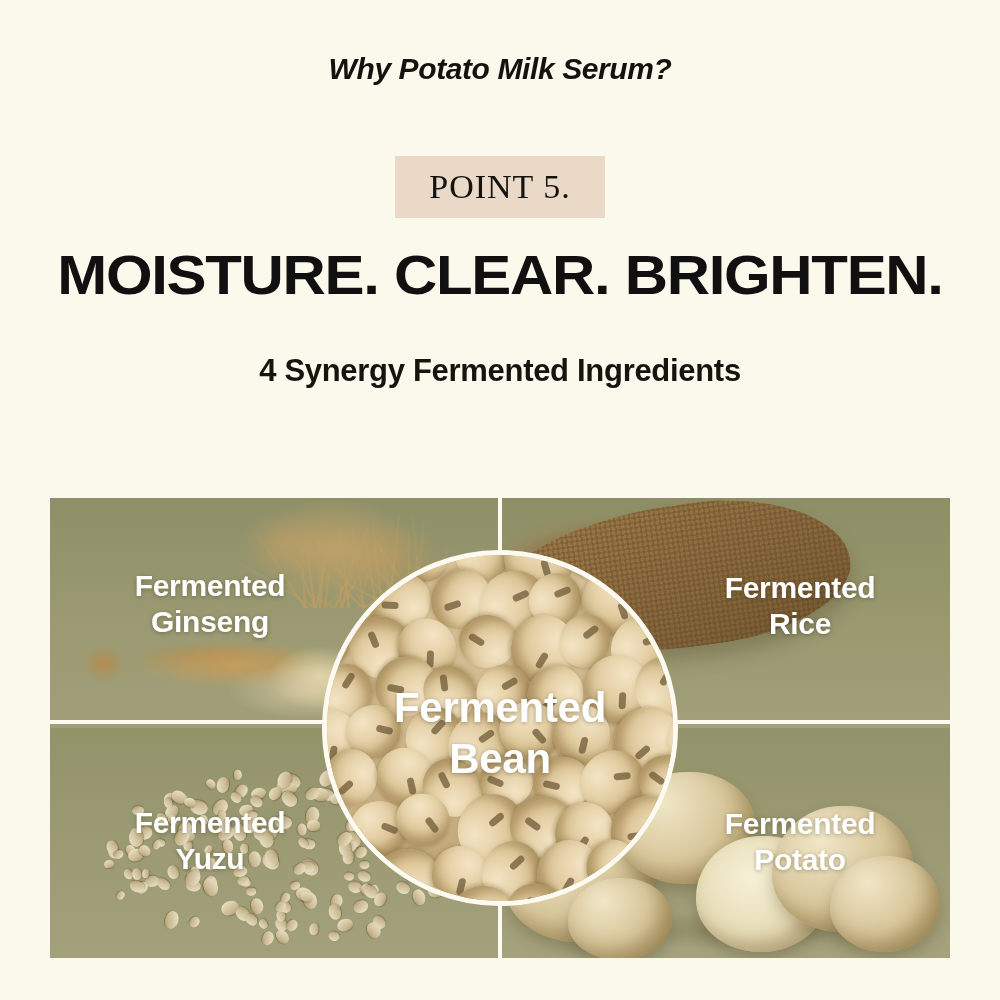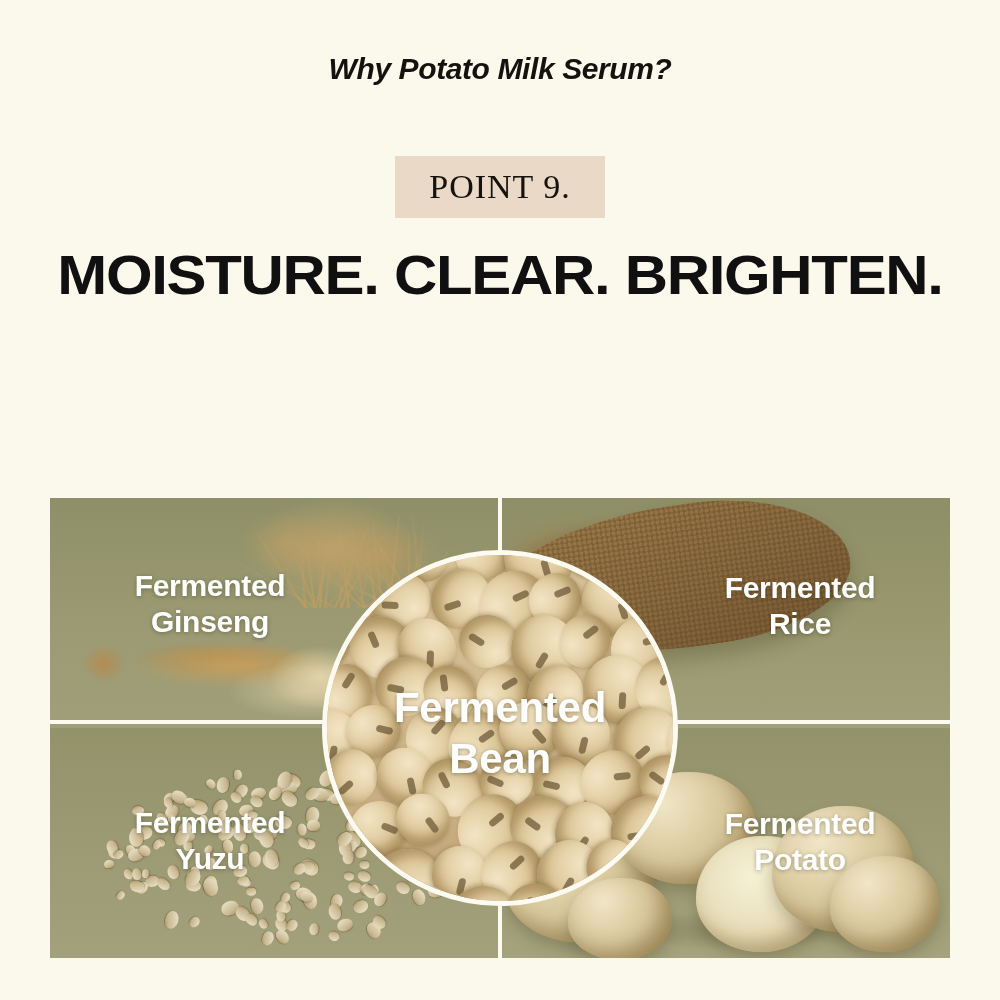--- a/index.html
+++ b/index.html
@@ -268,26 +268,27 @@
   .label-yuzu    { left: 70px;  top: 805px; width: 280px; }
   .label-potato  { left: 660px; top: 806px; width: 280px; }
   .label-bean    { left: 330px; top: 682px; width: 340px; }
 </style>
 </head>
 <body>
 
 <div class="eyebrow">Why Potato Milk Serum?</div>
 
 <div class="point-badge">
-  <span class="point-badge-label">POINT 9.</span>
+  <span class="point-badge-label">POINT 5.</span>
 </div>
 
 <div class="headline">MOISTURE. CLEAR. BRIGHTEN.</div>
 
 <div class="sub-lines">
+  <div class="sub-line-2">4 Synergy Fermented Ingredients</div>
 </div>
 
 <div class="grid">
 
   <div class="quadrant q-tl">
     <div class="fill fill-ginseng">
       <div class="roots" id="roots-host">
           <i style="transform: rotate(-1.3deg); height: 68px; left: 25.4%; opacity: 0.57;"></i>
           <i style="transform: rotate(-8deg); height: 64px; left: 23%; opacity: 0.89;"></i>
           <i style="transform: rotate(12.5deg); height: 59px; left: 36.2%; opacity: 0.84;"></i>

